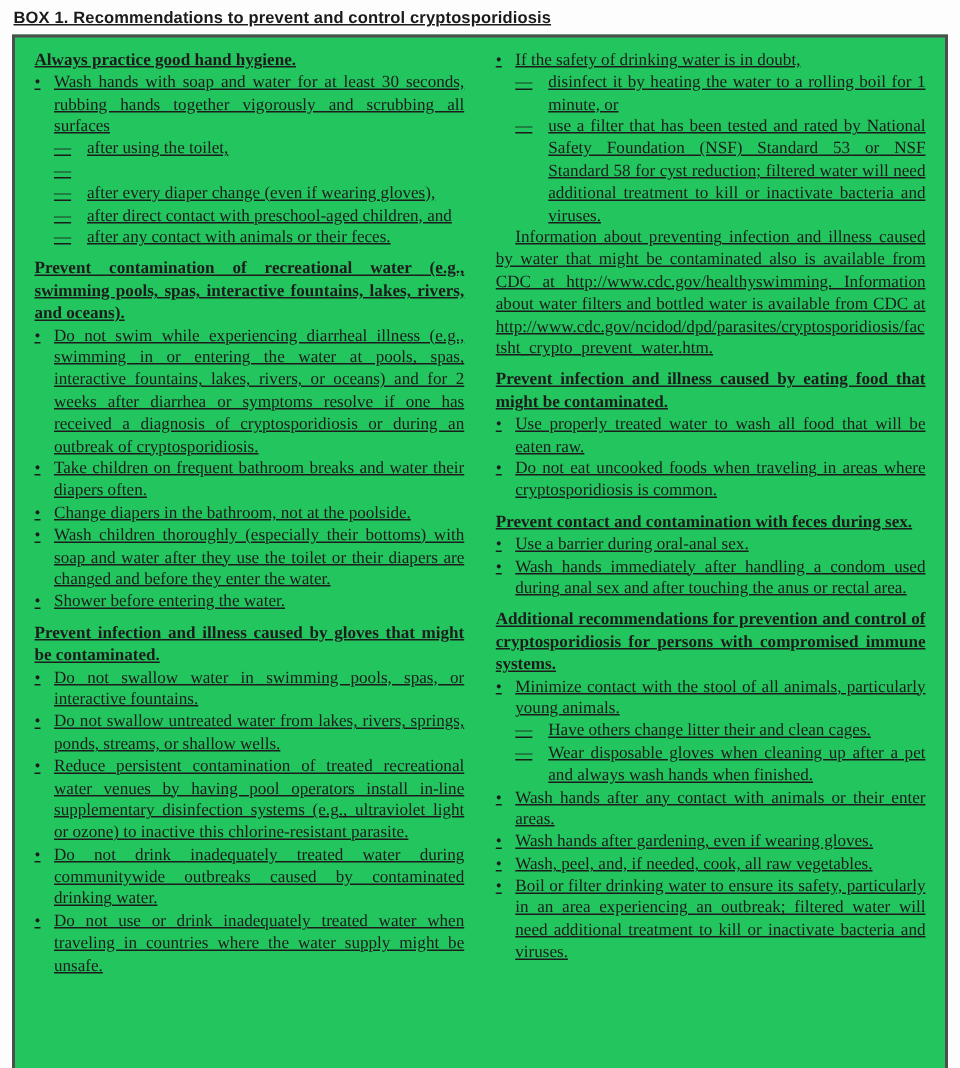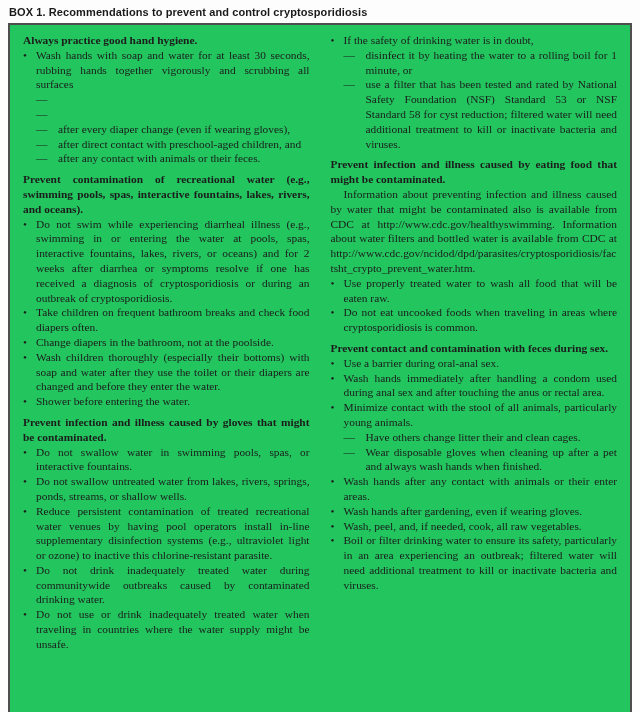--- a/index.html
+++ b/index.html
@@ -4,21 +4,21 @@
 <style>
   * { margin: 0; padding: 0; box-sizing: border-box; }
   html, body { width: 640px; }
   body {
     width: 640px; height: 712px;
     background: #fdfdfd;
     font-family: "Liberation Serif", serif;
     color: #1c1c1c;
     overflow: hidden;
   }
-  .page { width: 640px; height: 712px; overflow: hidden; position: relative; }
+  .page { width: 640px; height: 712px; overflow: hidden; position: relative; text-decoration: underline; }
   .box-title {
     font-family: "Liberation Sans", sans-serif;
     font-weight: bold;
     font-size: 11px;
     color: #1a1a1a;
     padding: 6px 8px 5px 9px;
     letter-spacing: 0.1px;
   }
   .box {
     margin: 0 8px;
@@ -54,20 +54,21 @@
   <div class="box-title">BOX 1. Recommendations to prevent and control cryptosporidiosis</div>
   <div class="box">
     <div class="column">
         <div class="block heading">Always practice good hand hygiene.</div>
         <div class="block bullet">
           <span class="marker">•</span>
           <span class="text">Wash hands with soap and water for at least 30 seconds, rubbing hands together vigorously and scrubbing all surfaces</span>
         </div>
         <div class="block dash">
           <span class="marker">—</span>
+          <span class="text">after using the toilet,</span>
         </div>
         <div class="block dash">
           <span class="marker">—</span>
         </div>
         <div class="block dash">
           <span class="marker">—</span>
           <span class="text">after every diaper change (even if wearing gloves),</span>
         </div>
         <div class="block dash">
           <span class="marker">—</span>
@@ -77,21 +78,21 @@
           <span class="marker">—</span>
           <span class="text">after any contact with animals or their feces.</span>
         </div>
         <div class="block heading">Prevent contamination of recreational water (e.g., swimming pools, spas, interactive fountains, lakes, rivers, and oceans).</div>
         <div class="block bullet">
           <span class="marker">•</span>
           <span class="text">Do not swim while experiencing diarrheal illness (e.g., swimming in or entering the water at pools, spas, interactive fountains, lakes, rivers, or oceans) and for 2 weeks after diarrhea or symptoms resolve if one has received a diagnosis of cryptosporidiosis or during an outbreak of cryptosporidiosis.</span>
         </div>
         <div class="block bullet">
           <span class="marker">•</span>
-          <span class="text">Take children on frequent bathroom breaks and check food diapers often.</span>
+          <span class="text">Take children on frequent bathroom breaks and water their diapers often.</span>
         </div>
         <div class="block bullet">
           <span class="marker">•</span>
           <span class="text">Change diapers in the bathroom, not at the poolside.</span>
         </div>
         <div class="block bullet">
           <span class="marker">•</span>
           <span class="text">Wash children thoroughly (especially their bottoms) with soap and water after they use the toilet or their diapers are changed and before they enter the water.</span>
         </div>
         <div class="block bullet">
@@ -126,39 +127,40 @@
           <span class="text">If the safety of drinking water is in doubt,</span>
         </div>
         <div class="block dash">
           <span class="marker">—</span>
           <span class="text">disinfect it by heating the water to a rolling boil for 1 minute, or</span>
         </div>
         <div class="block dash">
           <span class="marker">—</span>
           <span class="text">use a filter that has been tested and rated by National Safety Foundation (NSF) Standard 53 or NSF Standard 58 for cyst reduction; filtered water will need additional treatment to kill or inactivate bacteria and viruses.</span>
         </div>
+        <div class="block para">Information about preventing infection and illness caused by water that might be contaminated also is available from CDC at http://www.cdc.gov/healthyswimming. Information about water filters and bottled water is available from CDC at http://www.cdc.gov/ncidod/dpd/parasites/cryptosporidiosis/factsht_crypto_prevent_water.htm.</div>
         <div class="block heading">Prevent infection and illness caused by eating food that might be contaminated.</div>
-        <div class="block para">Information about preventing infection and illness caused by water that might be contaminated also is available from CDC at http://www.cdc.gov/healthyswimming. Information about water filters and bottled water is available from CDC at http://www.cdc.gov/ncidod/dpd/parasites/cryptosporidiosis/factsht_crypto_prevent_water.htm.</div>
         <div class="block bullet">
           <span class="marker">•</span>
           <span class="text">Use properly treated water to wash all food that will be eaten raw.</span>
         </div>
         <div class="block bullet">
           <span class="marker">•</span>
           <span class="text">Do not eat uncooked foods when traveling in areas where cryptosporidiosis is common.</span>
         </div>
         <div class="block heading">Prevent contact and contamination with feces during sex.</div>
         <div class="block bullet">
           <span class="marker">•</span>
           <span class="text">Use a barrier during oral-anal sex.</span>
         </div>
         <div class="block bullet">
           <span class="marker">•</span>
           <span class="text">Wash hands immediately after handling a condom used during anal sex and after touching the anus or rectal area.</span>
         </div>
+        <div class="block heading">Additional recommendations for prevention and control of cryptosporidiosis for persons with compromised immune systems.</div>
         <div class="block bullet">
           <span class="marker">•</span>
           <span class="text">Minimize contact with the stool of all animals, particularly young animals.</span>
         </div>
         <div class="block dash">
           <span class="marker">—</span>
           <span class="text">Have others change litter their and clean cages.</span>
         </div>
         <div class="block dash">
           <span class="marker">—</span>

